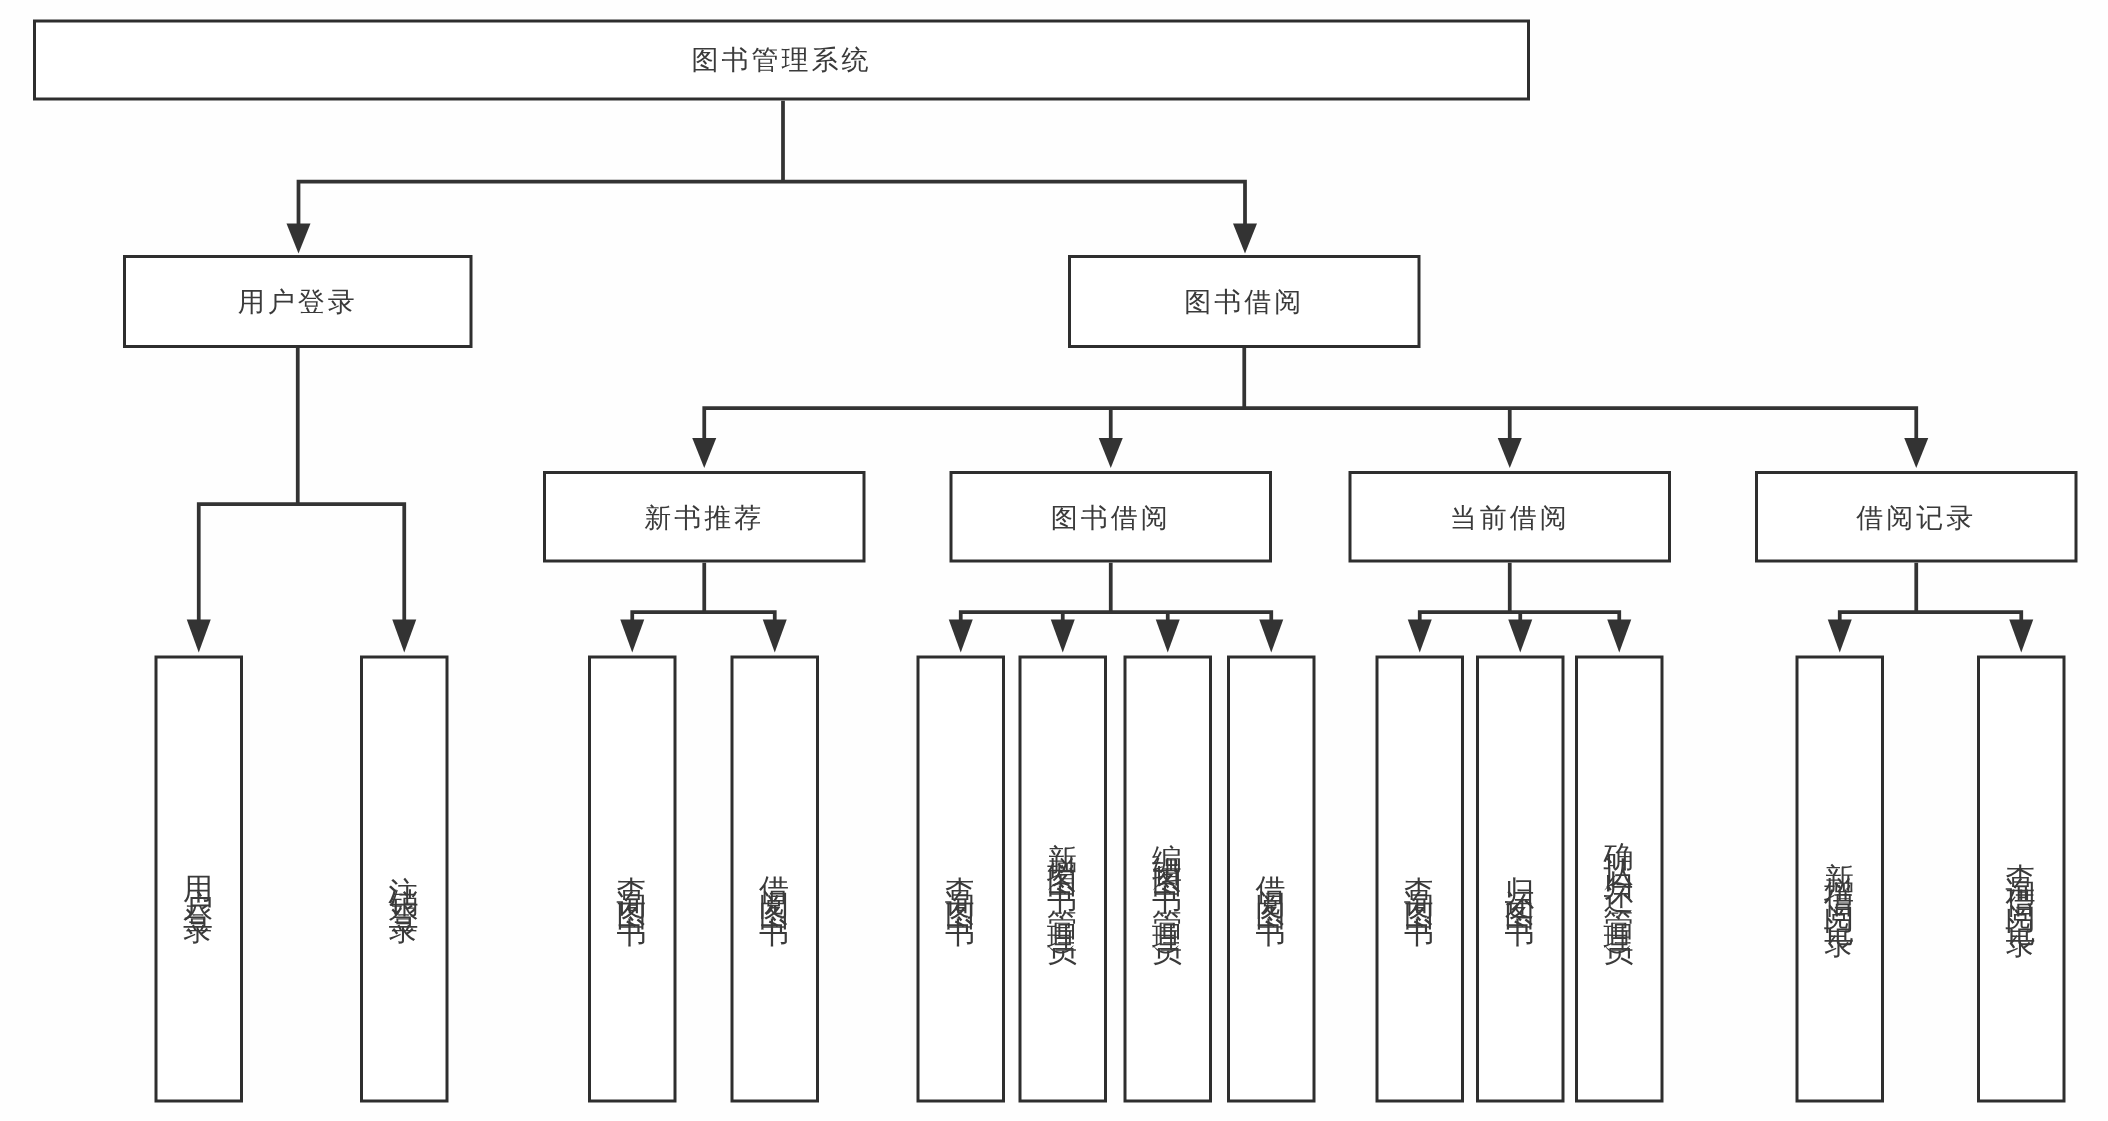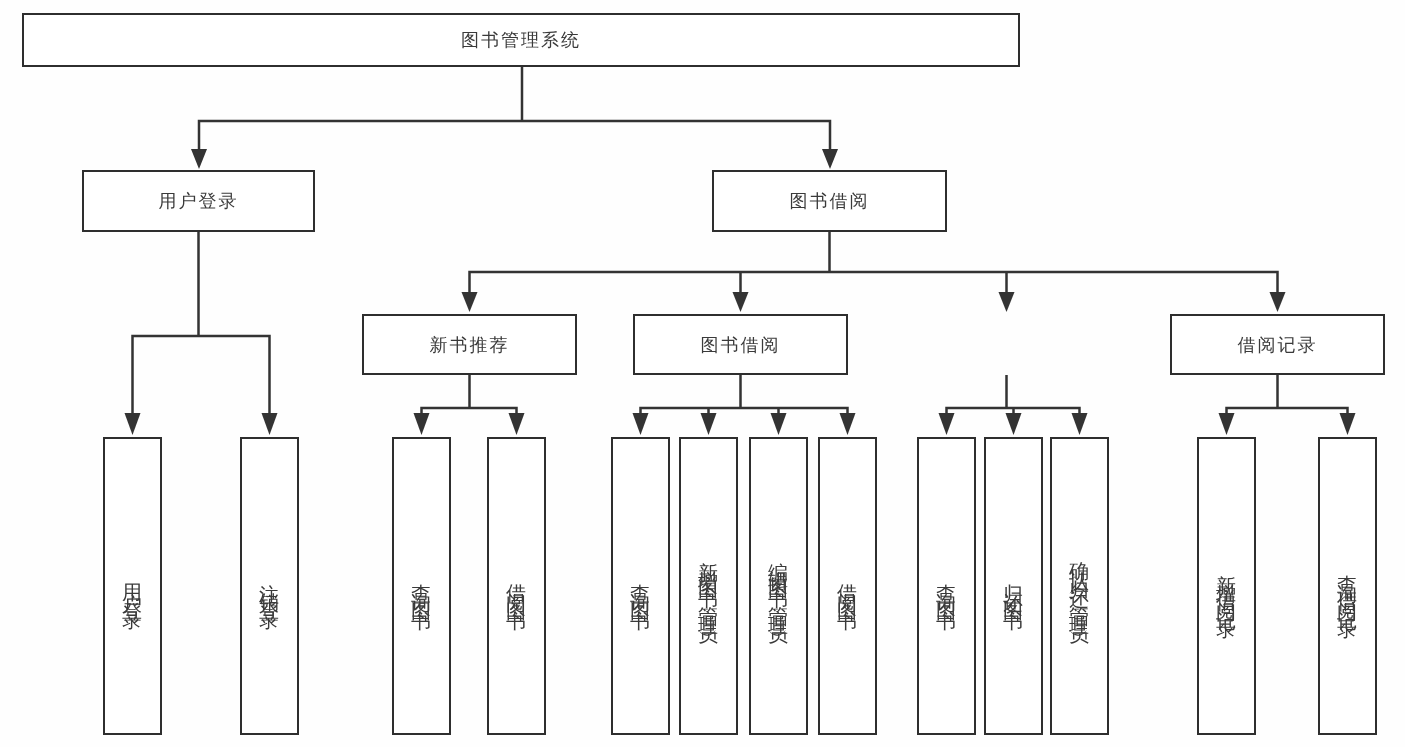--- a/index.html
+++ b/index.html
@@ -125,20 +125,23 @@
   <div class="node h" style="left:712px; top:170px; width:235px; height:62px;">
     <span>图书借阅</span>
   </div>
 
   <div class="node h" style="left:362px; top:314px; width:215px; height:61px;">
     <span>新书推荐</span>
   </div>
   <div class="node h" style="left:633px; top:314px; width:215px; height:61px;">
     <span>图书借阅</span>
   </div>
+  <div class="node h" style="left:899px; top:314px; width:215px; height:61px;">
+    <span>当前借阅</span>
+  </div>
   <div class="node h" style="left:1170px; top:314px; width:215px; height:61px;font-family:Liberation Serif, serif;">
     <span>借阅记录</span>
   </div>
 
   <div class="node v" style="left:103px;">
     <span class="vtext">用户登录</span>
   </div>
   <div class="node v" style="left:240px;">
     <span class="vtext">注销登录</span>
   </div>

